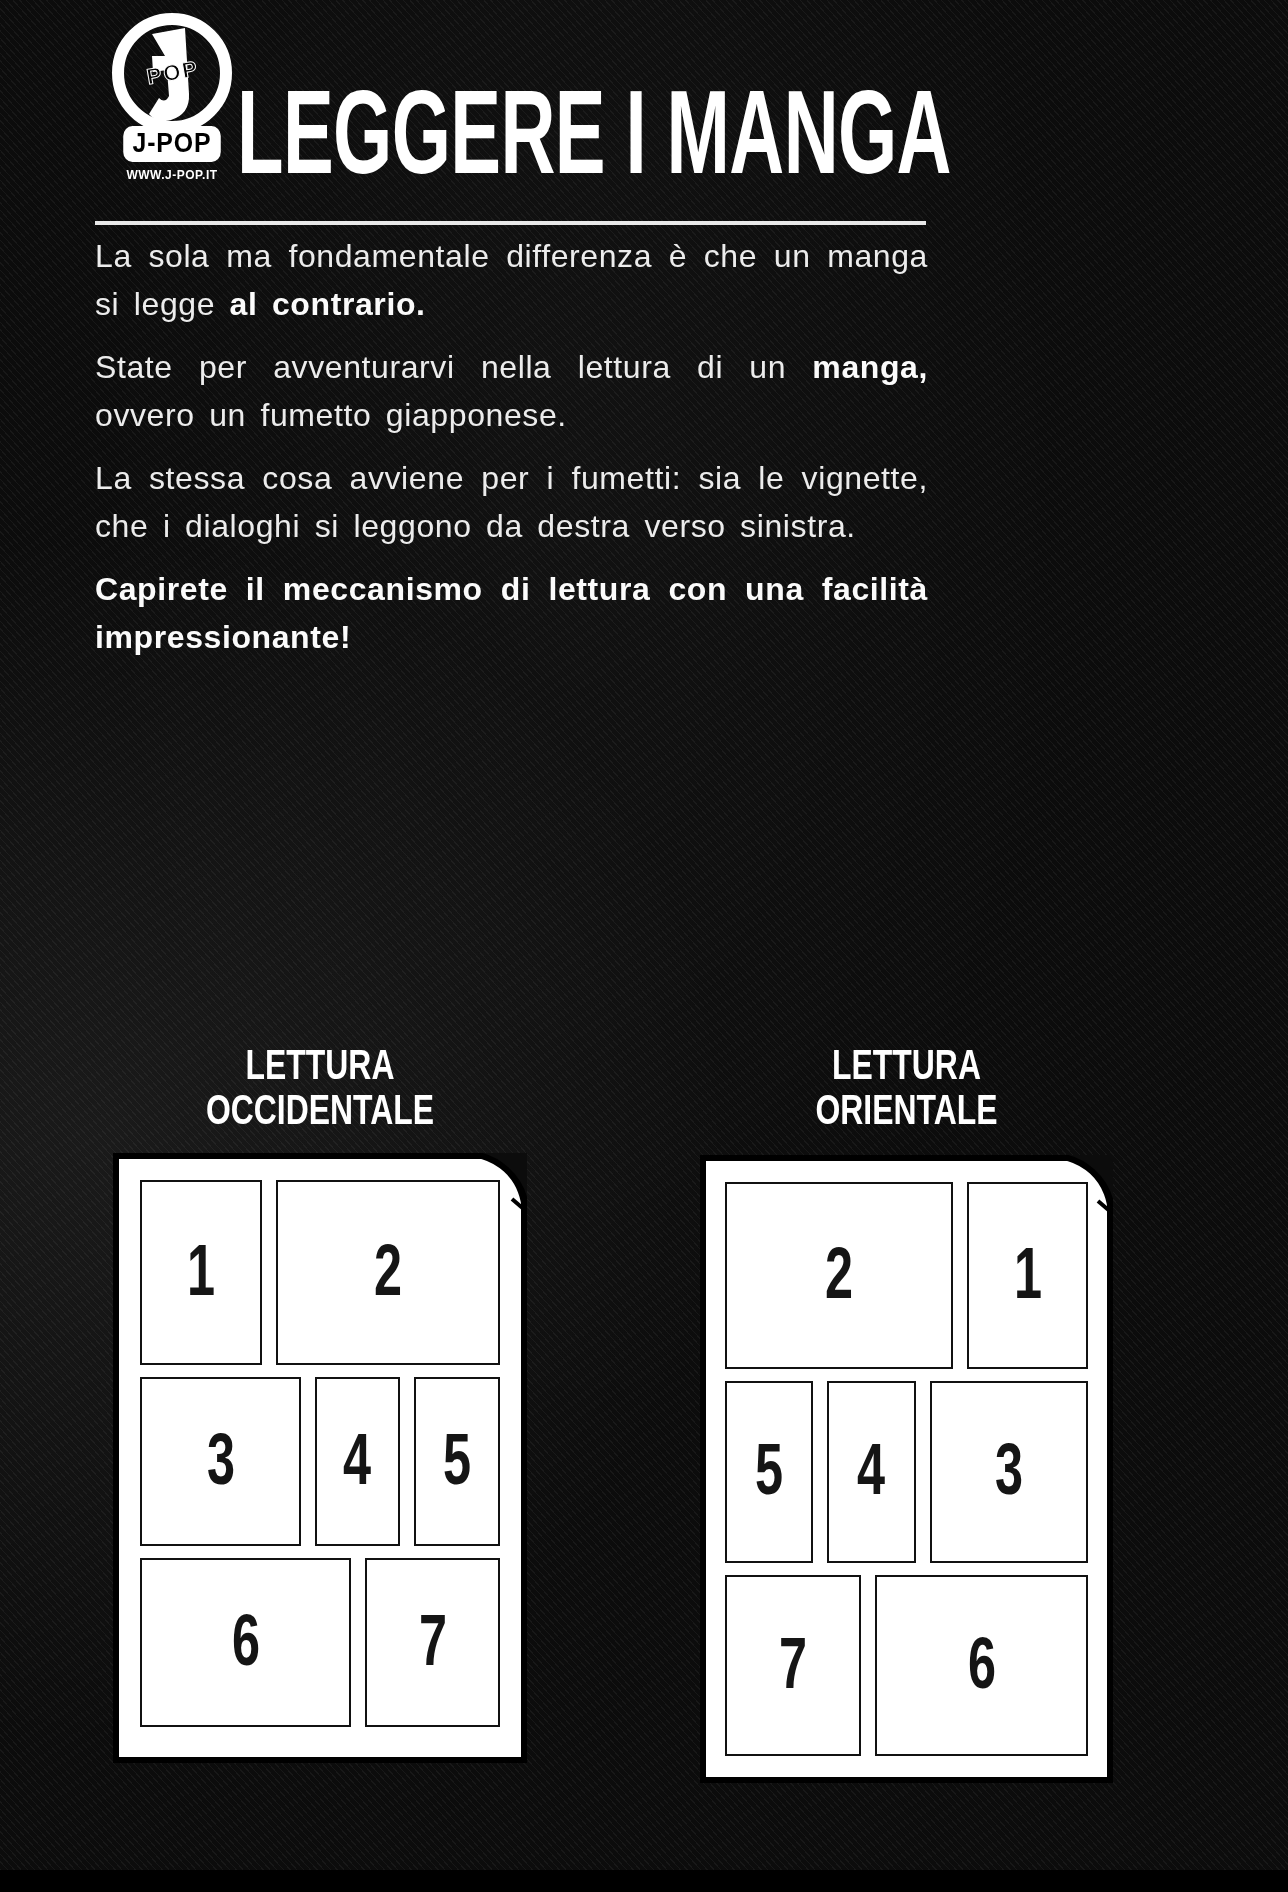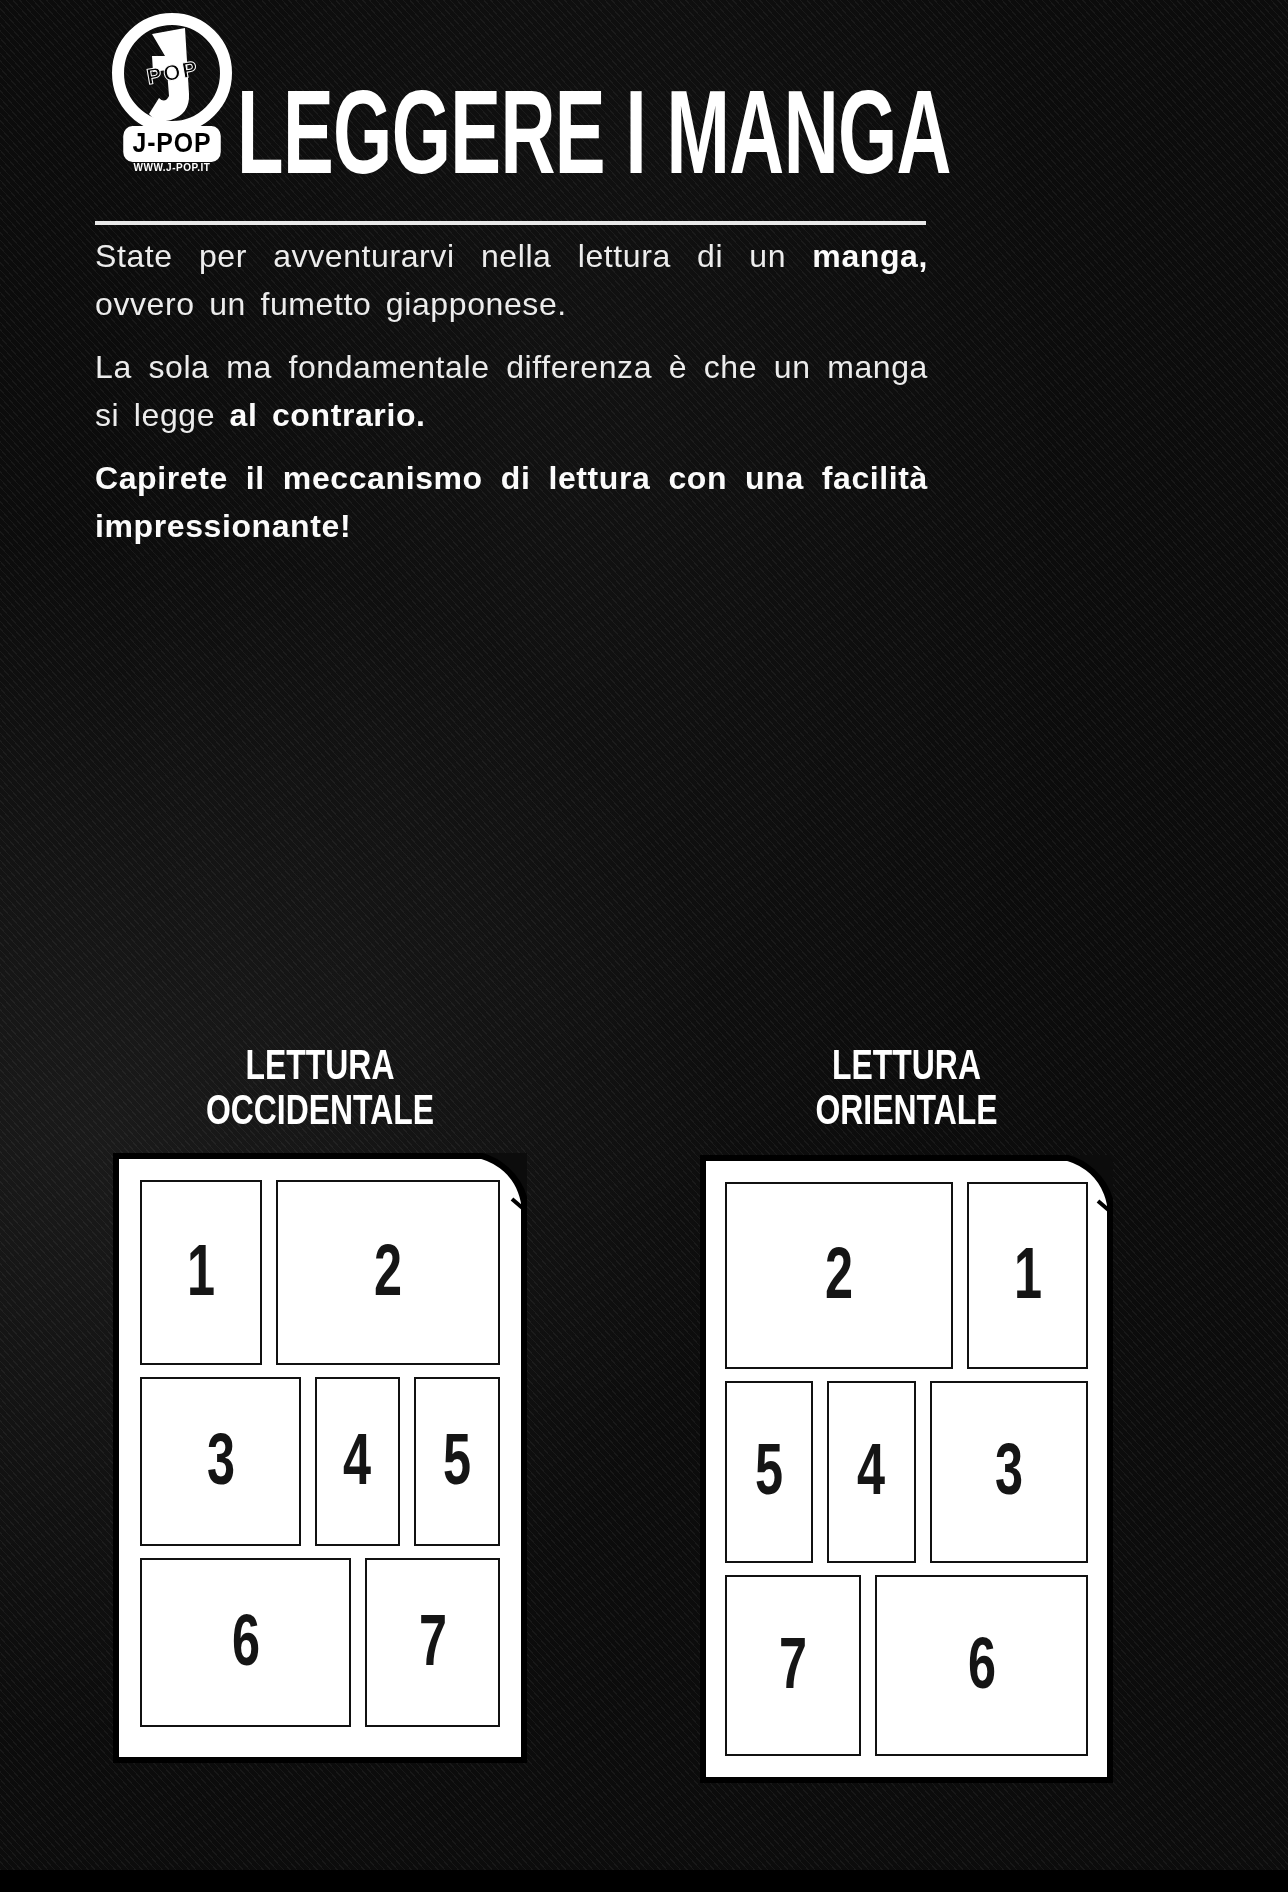--- a/index.html
+++ b/index.html
@@ -24,21 +24,21 @@
   #logo{position:absolute;left:104px;top:12px;width:136px;text-align:center;}
   #logo svg{display:block;margin:0 auto;}
   #logo .brand-plate{
     display:inline-block;background:#fff;color:#000;
     border-radius:10px;padding:2px 10px 3px 10px;
     font-weight:bold;font-size:27px;letter-spacing:1px;
     transform:scaleX(0.92);transform-origin:center;
     margin-top:-8px;
   }
   #logo .logo-url{
-    margin-top:0;font-size:10px;font-weight:bold;letter-spacing:0.5px;color:#fff;
+    margin-top:6px;font-size:12px;font-weight:bold;letter-spacing:0.5px;color:#fff;
   }
 
   
   #main-title{
     position:absolute;left:237px;top:72px;
     font-size:119px;font-weight:bold;color:#fff;
     white-space:nowrap;letter-spacing:-1px;
     transform:scaleX(0.64);transform-origin:left top;
     line-height:1.0;
   }
@@ -115,22 +115,23 @@
       <text x="66" y="68" transform="rotate(-10 66 62)" font-family="Liberation Sans, sans-serif" font-size="22" font-weight="bold" fill="#000" stroke="#fff" stroke-width="1" text-anchor="middle" letter-spacing="2">POP</text>
     </svg>
     <div class="brand-plate">J-POP</div>
     <div class="logo-url">WWW.J-POP.IT</div>
   </div>
 
   <div id="main-title">LEGGERE I MANGA</div>
   <div id="title-rule"></div>
 
   <div id="intro-text">
+    <p><span>La sola ma fondamentale differenza è che un manga si legge </span><span class="b">al contrario.</span><span></span></p>
     <p><span>State per avventurarvi nella lettura di un </span><span class="b">manga,</span><span> ovvero un fumetto giapponese.</span></p>
-    <p><span>La sola ma fondamentale differenza è che un manga si legge </span><span class="b">al contrario.</span><span></span></p>
+    <p><span>La stessa cosa avviene per i fumetti: sia le vignette, che i dialoghi si leggono da destra verso sinistra.</span></p>
     <p class="all-bold"><span>Capirete il meccanismo di lettura con una facilità impressionante!</span></p>
   </div>
 
   <div id="western-title" class="diagram-title">
     <div>LETTURA</div>
     <div>OCCIDENTALE</div>
   </div>
   <div id="eastern-title" class="diagram-title">
     <div>LETTURA</div>
     <div>ORIENTALE</div>

